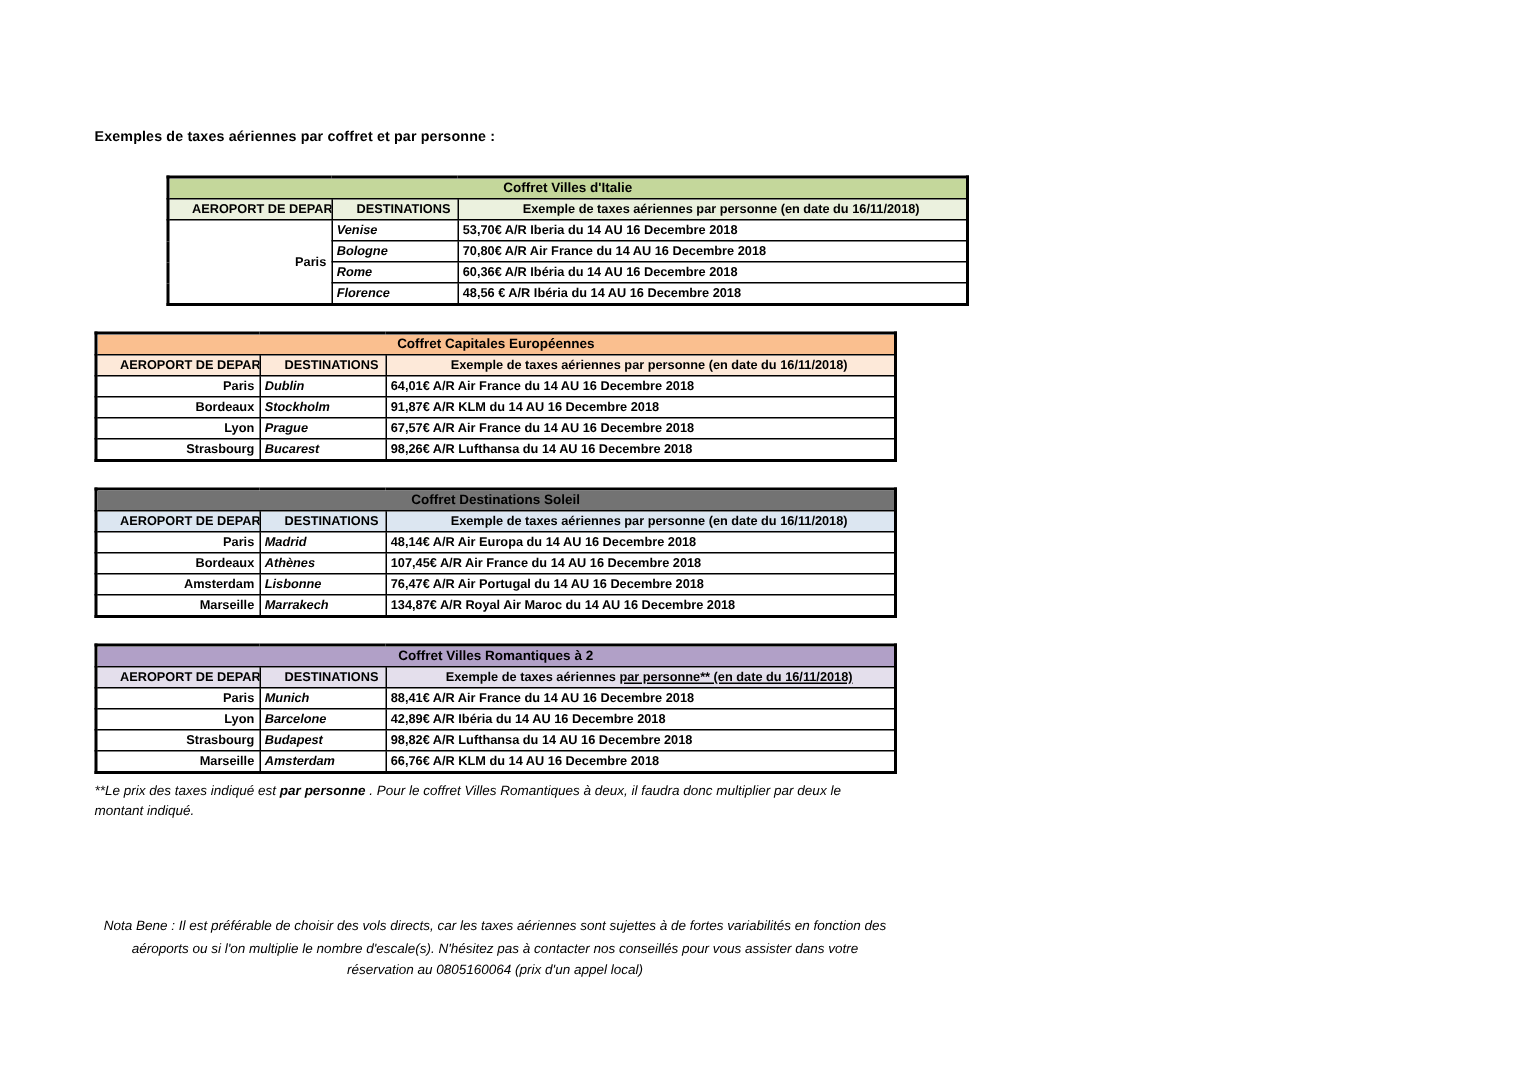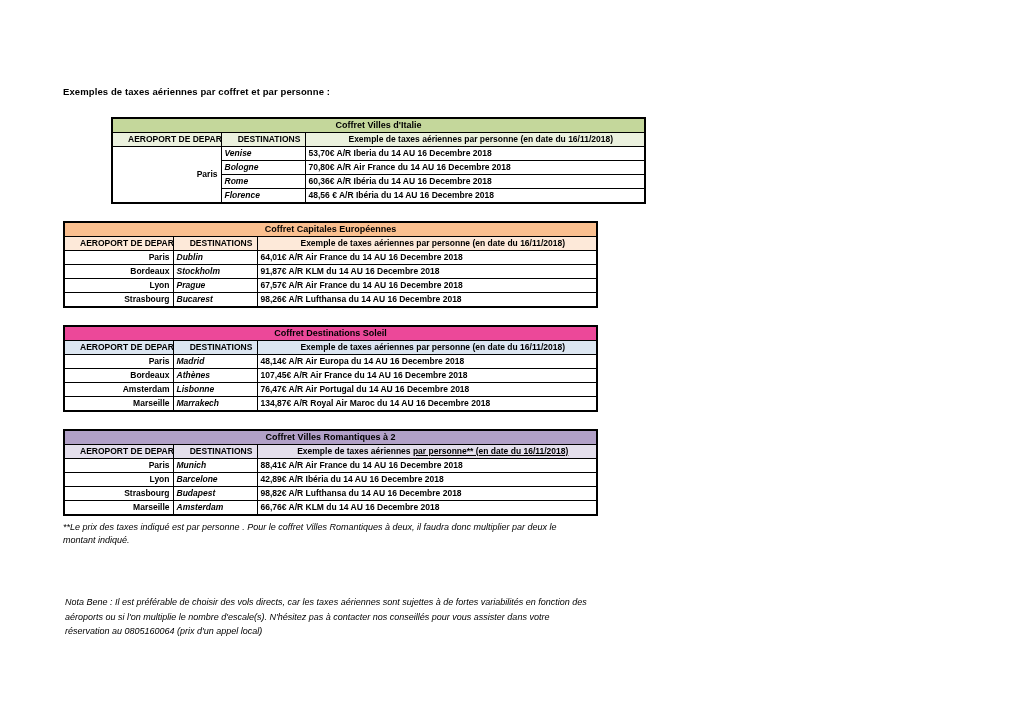--- a/index.html
+++ b/index.html
@@ -19,30 +19,30 @@
   }
   .coffret .title-row th { height:13px; text-align:center; font-size:9px; }
   .coffret .hdr th { text-align:center; font-size:8.5px;padding-left:15px; }
   .coffret td.dep  { text-align:right; }
   .coffret td.dest { text-align:left;font-style:italic; }
   .coffret td.tax  { text-align:left; }
   .underlined { text-decoration:underline; }
 
   .t0 { top:117px;margin-left:48px; } .t0 .title-row th { background:#C4D79B; } .t0 .hdr th { background:#EBF1DE; }
   .t1 { top:221px; } .t1 .title-row th { background:#FABF8F; } .t1 .hdr th { background:#FDE9D9; }
-  .t2 { top:325px; } .t2 .title-row th { background:#ec4899; } .t2 .hdr th { background:#DCE6F1; }
+  .t2 { top:325px; } .t2 .title-row th { background:#737373; } .t2 .hdr th { background:#DCE6F1; }
   .t3 { top:429px; } .t3 .title-row th { background:#B1A0C7; } .t3 .hdr th { background:#E4DFEC; }
 
   .footnote {
     position:absolute; left:63px; top:521px; width:515px;
     font-size:9px; font-style:italic; line-height:13px;
   }
-  .footnote .bold-part { font-weight:normal; }
+  .footnote .bold-part { font-weight:bold; }
   .nota-bene {
-    position:absolute; left:65px; top:595px; width:530px; text-align:left;
+    position:absolute; left:65px; top:610px; width:530px; text-align:center;
     font-size:9px; font-style:italic; line-height:14.5px;
   }
 </style>
 </head>
 <body>
 
 <div class="page">
 
   <div class="doc-title">Exemples de taxes aériennes par coffret et par personne :</div>
 

